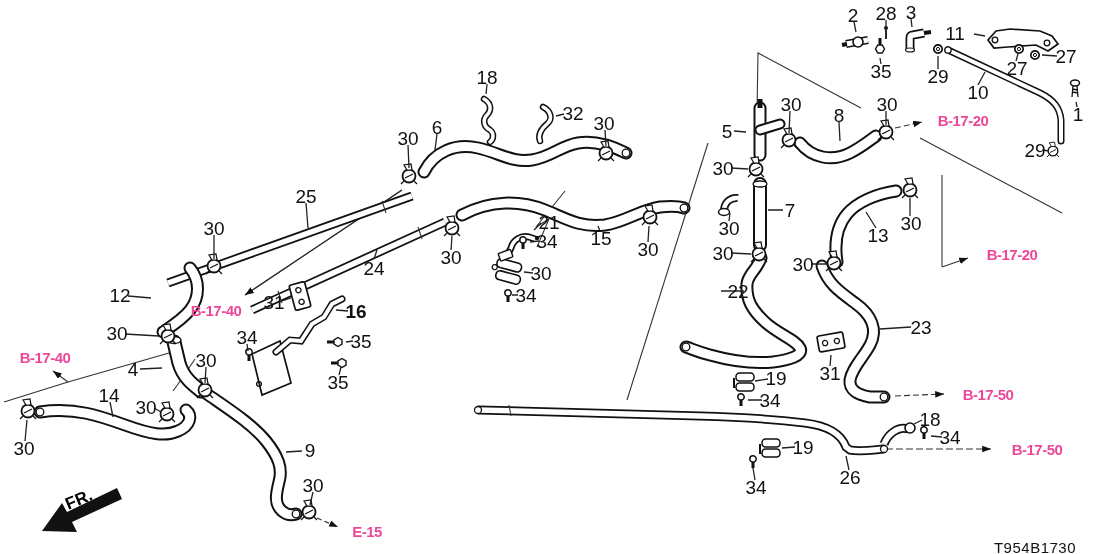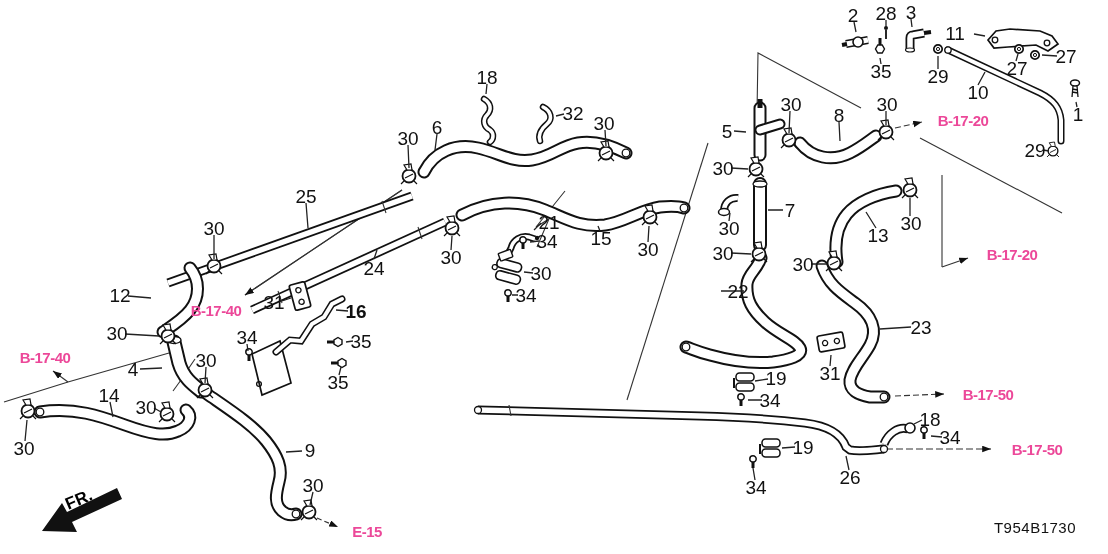--- a/index.html
+++ b/index.html
@@ -24,21 +24,21 @@
   .i35{stroke:#fff;stroke-width:3.5;fill:none;stroke-linecap:round}
   .ldr{stroke:#222;stroke-width:1.3;fill:none}
   .thin{stroke:#333;stroke-width:1.1;fill:none}
   .cap{fill:#fff;stroke:#111;stroke-width:1.3}
   .plate{fill:#fff;stroke:#111;stroke-width:1.7}
   .plabel{position:absolute;transform:translate(-50%,-50%);font-size:19px;
           color:#111;white-space:nowrap;line-height:1;}
   .rlabel{position:absolute;transform:translate(-50%,-50%);font-size:15px;
           font-weight:bold;color:#ec4899;white-space:nowrap;line-height:1;letter-spacing:-0.5px;}
   #diagram-code{position:absolute;transform:translate(-50%,-50%);font-size:15px;
-          color:#111;letter-spacing:0.5px;}
+          color:#111;letter-spacing:0.5px;margin-top:20px;}
   #fr-label{position:absolute;transform:translate(-50%,-50%) rotate(-23deg);
           font-size:17px;font-weight:bold;color:#000;}
 </style>
 </head>
 <body>
 
 <div id="stage">
 
 <svg width="1108" height="554" viewBox="0 0 1108 554">
   <defs>

